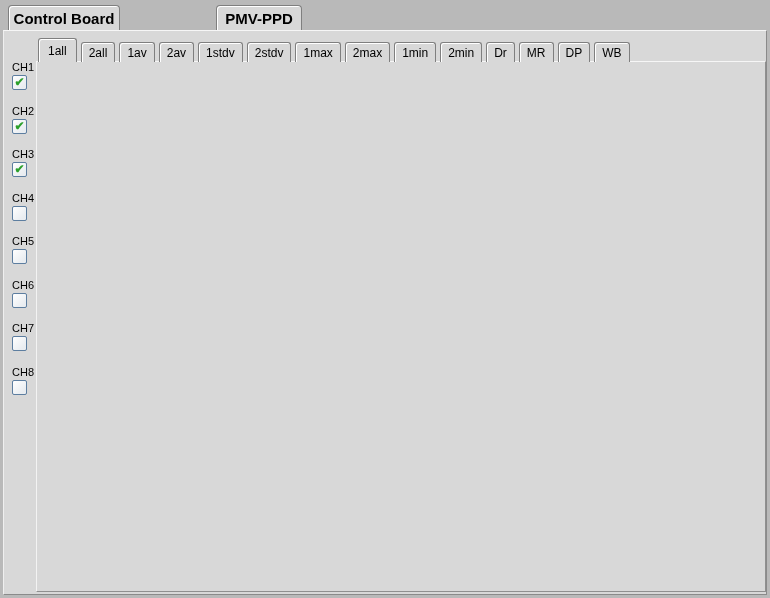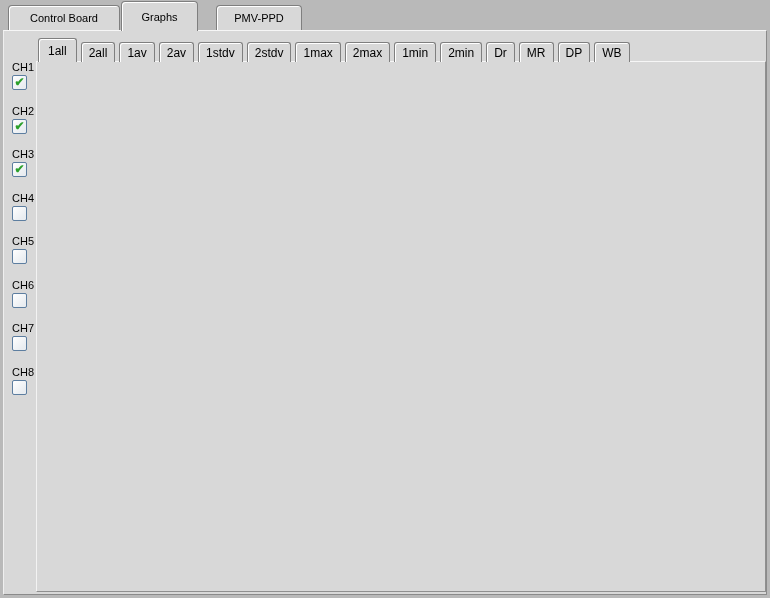--- a/index.html
+++ b/index.html
@@ -17,21 +17,21 @@
 
   
   .tab {
     position:absolute; background:#d8d8d8;
     border:1px solid #7f7f7f; border-bottom:none;
     border-radius:4px 4px 0 0;
     box-shadow: inset 1px 1px 0 #ffffff;
     display:flex; align-items:center; justify-content:center;
     color:#000; cursor:default; white-space:nowrap;
   }
-  .top-tab { font-size:11px; font-weight:normal; top:5px; height:25px; z-index:1; }
+  .top-tab { font-size:15px; font-weight:bold; top:5px; height:25px; z-index:1; }
   .top-tab.active { top:1px; height:30px; z-index:3; }
 
   .sub-tabs { position:absolute; left:38px; top:38px; height:24px; display:flex; align-items:flex-end; gap:4px; z-index:2; }
   .sub-tab {
     position:relative; height:20px; padding:0 7px; font-size:12px;
     background:#d8d8d8; border:1px solid #7f7f7f; border-bottom:none;
     border-radius:3px 3px 0 0; box-shadow: inset 1px 1px 0 #ffffff;
     display:flex; align-items:center; justify-content:center; white-space:nowrap;
   }
   .sub-tab.active { height:24px; padding:0 9px; z-index:3; }
@@ -102,23 +102,20 @@
   .pbtn.pressed { background:#a9a9a9; box-shadow: inset 1px 1px 2px #5f5f5f; }
 </style>
 </head>
 <body>
 
 <div id="screen">
 
   <div class="tab top-tab" style="left:8px; width:112px;">
     <span>Control Board</span>
   </div>
-  <div class="tab top-tab active" style="left:121px; width:77px;">
-    <span>Graphs</span>
-  </div>
   <div class="tab top-tab" style="left:216px; width:86px;">
     <span>PMV-PPD</span>
   </div>
 
   <div class="outer-page"></div>
 
   <div class="chan-group" style="top:61px;">
     <span class="chan-label">CH1</span>
     <div class="checkbox"><span>✔</span></div>
   </div>

